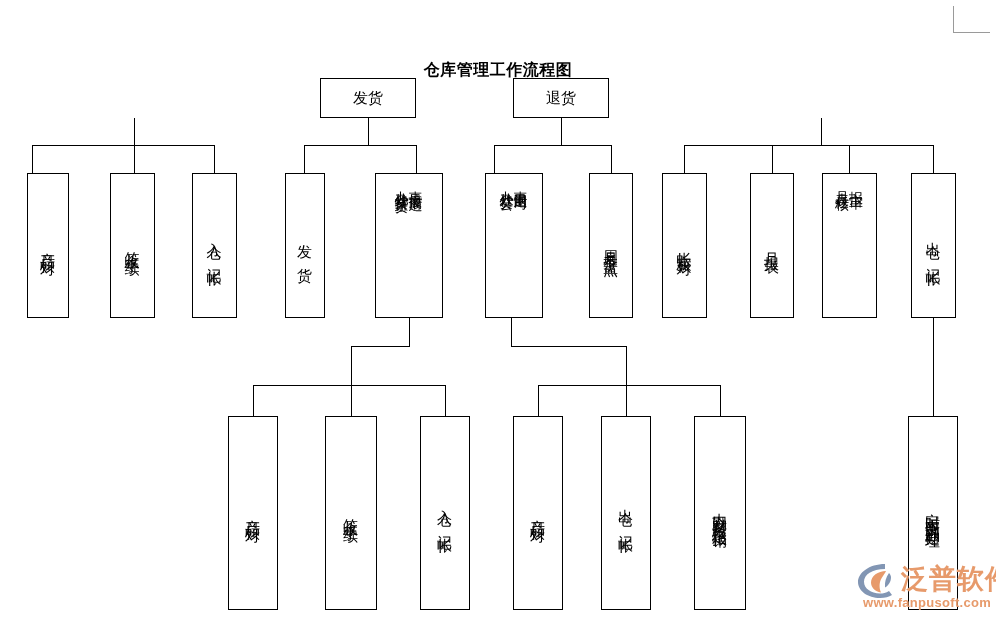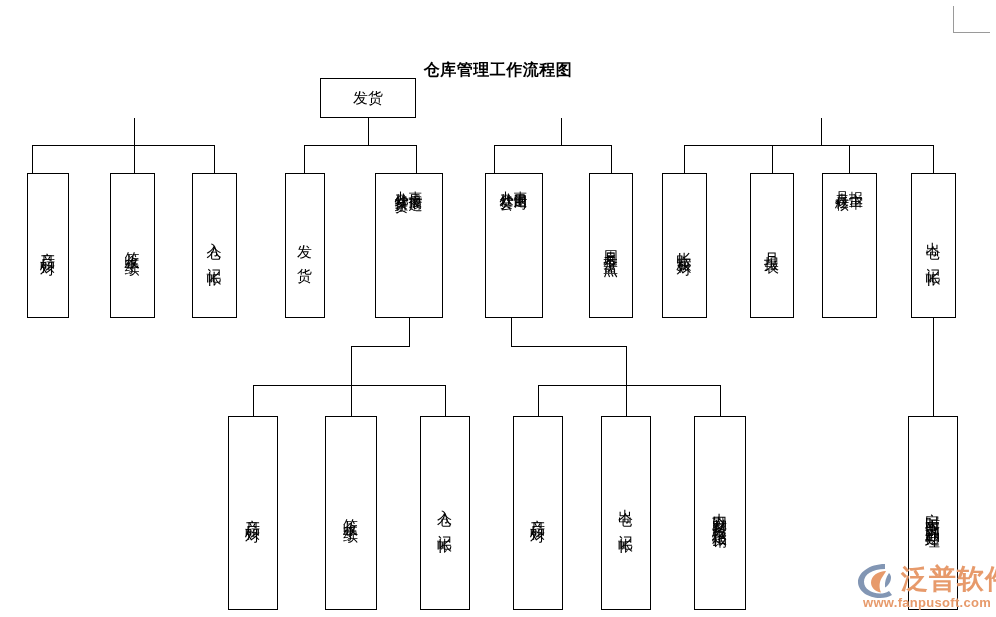--- a/index.html
+++ b/index.html
@@ -149,20 +149,23 @@
 
   <div class="corner-mark" style="left:953px; top:6px; width:36px; height:26px;"></div>
 
   <div class="chart-title">仓库管理工作流程图</div>
 
 
   <div class="node horiz" style="left:320px; top:78px; width:96px; height:40px;">
     <span>发货</span>
   </div>
 
+  <div class="node horiz" style="left:513px; top:78px; width:96px; height:40px;">
+    <span>退货</span>
+  </div>
 
 
   <div class="ln-v" style="left:134px; top:118px; height:27px;"></div>
   <div class="ln-h" style="left:32px; top:145px; width:182px;"></div>
   <div class="ln-v" style="left:32px; top:145px; height:28px;"></div>
   <div class="ln-v" style="left:134px; top:145px; height:28px;"></div>
   <div class="ln-v" style="left:214px; top:145px; height:28px;"></div>
 
   <div class="node vert" style="left:27px; top:173px; width:42px; height:145px;">
     <span class="vtext">产品核对</span>

